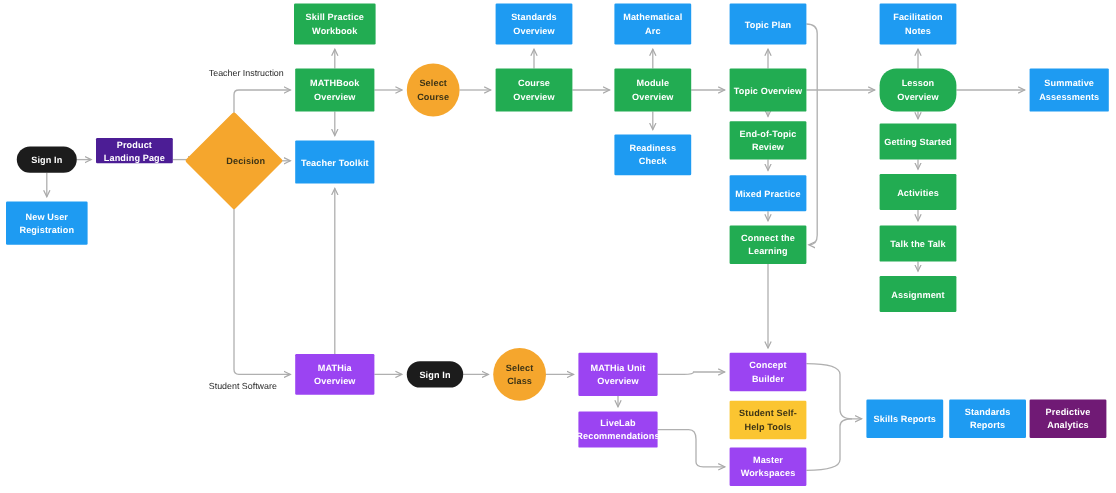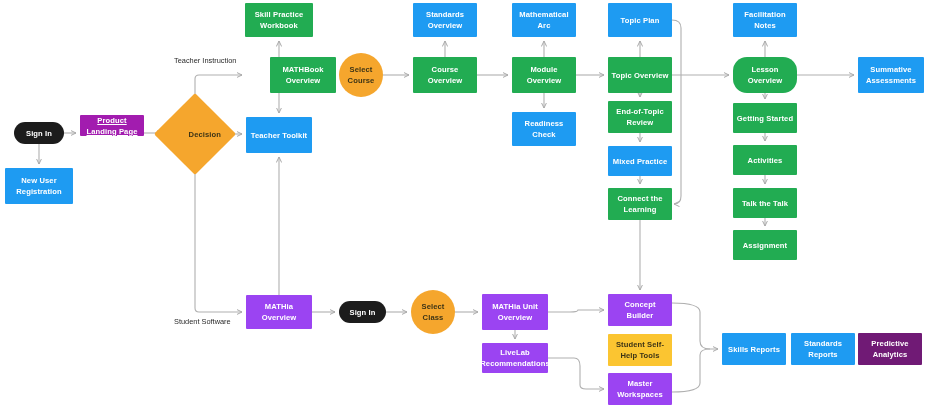--- a/index.html
+++ b/index.html
@@ -109,31 +109,31 @@
         <path d="M 672,392 Q 700,392 700,383 L 700,355 Q 700,349 710,349" stroke="#b0b0b0"></path>
       </g>
   </svg>
   <div id="node-layer">
       <div class="node pill" style="left: 14px; top: 122px; width: 50px; height: 22px; background: rgb(28, 28, 28); color: rgb(255, 255, 255);">
         <span class="lbl">Sign In</span>
       </div>
       <div class="node rect" style="left: 5px; top: 168px; width: 68px; height: 36px; background: rgb(30, 155, 242); color: rgb(255, 255, 255);">
         <span class="lbl">New User Registration</span>
       </div>
-      <div class="node rect" style="left: 80px; top: 115px; width: 64px; height: 21px; background: #a21caf; color: rgb(255, 255, 255); text-decoration: underline;">
+      <div class="node rect" style="left: 80px; top: 115px; width: 64px; height: 21px; background: #4c1d95; color: rgb(255, 255, 255);">
         <span class="lbl">Product Landing Page</span>
       </div>
       <div class="node diamond" style="left: 166px; top: 105px; width: 58px; height: 58px; color: rgb(61, 52, 22); justify-content: flex-end;">
         <div class="diamond-shape" style="background: rgb(245, 166, 45);"></div>
         <span class="lbl">Decision</span>
       </div>
       <div class="node rect" style="left: 245px; top: 3px; width: 68px; height: 34px; background: rgb(34, 172, 82); color: rgb(255, 255, 255);">
         <span class="lbl">Skill Practice Workbook</span>
       </div>
-      <div class="node rect" style="left: 246px; top: 57px; width: 66px; height: 36px; background: rgb(34, 172, 82); color: rgb(255, 255, 255); margin-left: 24px;">
+      <div class="node rect" style="left: 246px; top: 57px; width: 66px; height: 36px; background: rgb(34, 172, 82); color: rgb(255, 255, 255);">
         <span class="lbl">MATHBook Overview</span>
       </div>
       <div class="node rect" style="left: 246px; top: 117px; width: 66px; height: 36px; background: rgb(30, 155, 242); color: rgb(255, 255, 255);">
         <span class="lbl">Teacher Toolkit</span>
       </div>
       <div class="node circle" style="left: 339px; top: 53px; width: 44px; height: 44px; background: rgb(245, 166, 45); color: rgb(61, 52, 22);">
         <span class="lbl">Select Course</span>
       </div>
       <div class="node rect" style="left: 413px; top: 3px; width: 64px; height: 34px; background: rgb(30, 155, 242); color: rgb(255, 255, 255);">
         <span class="lbl">Standards Overview</span>

